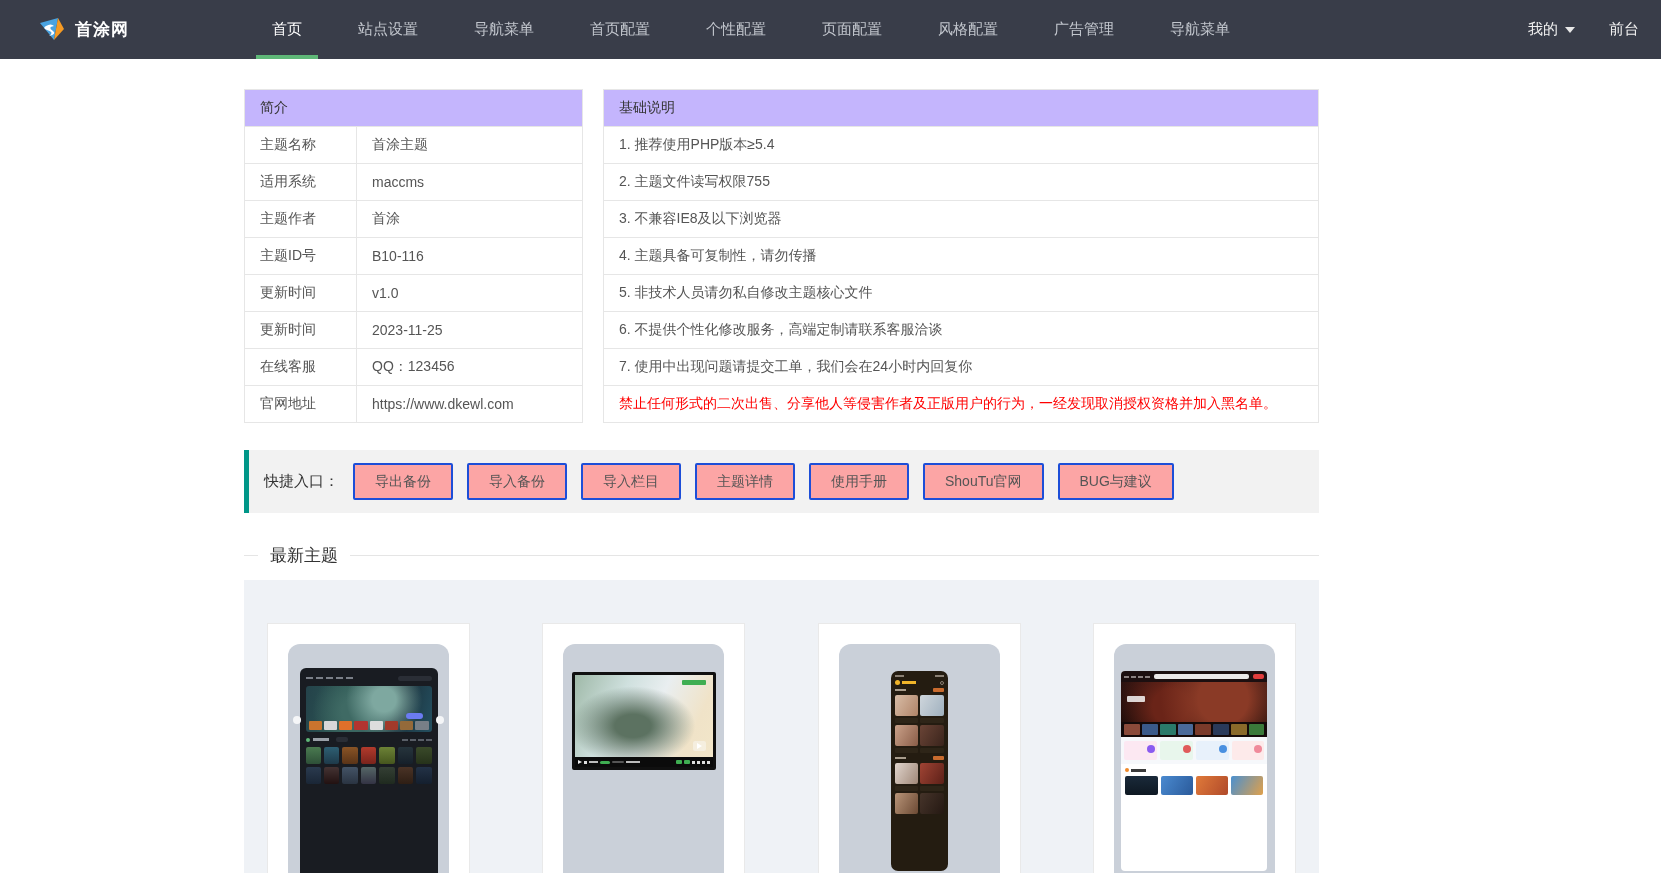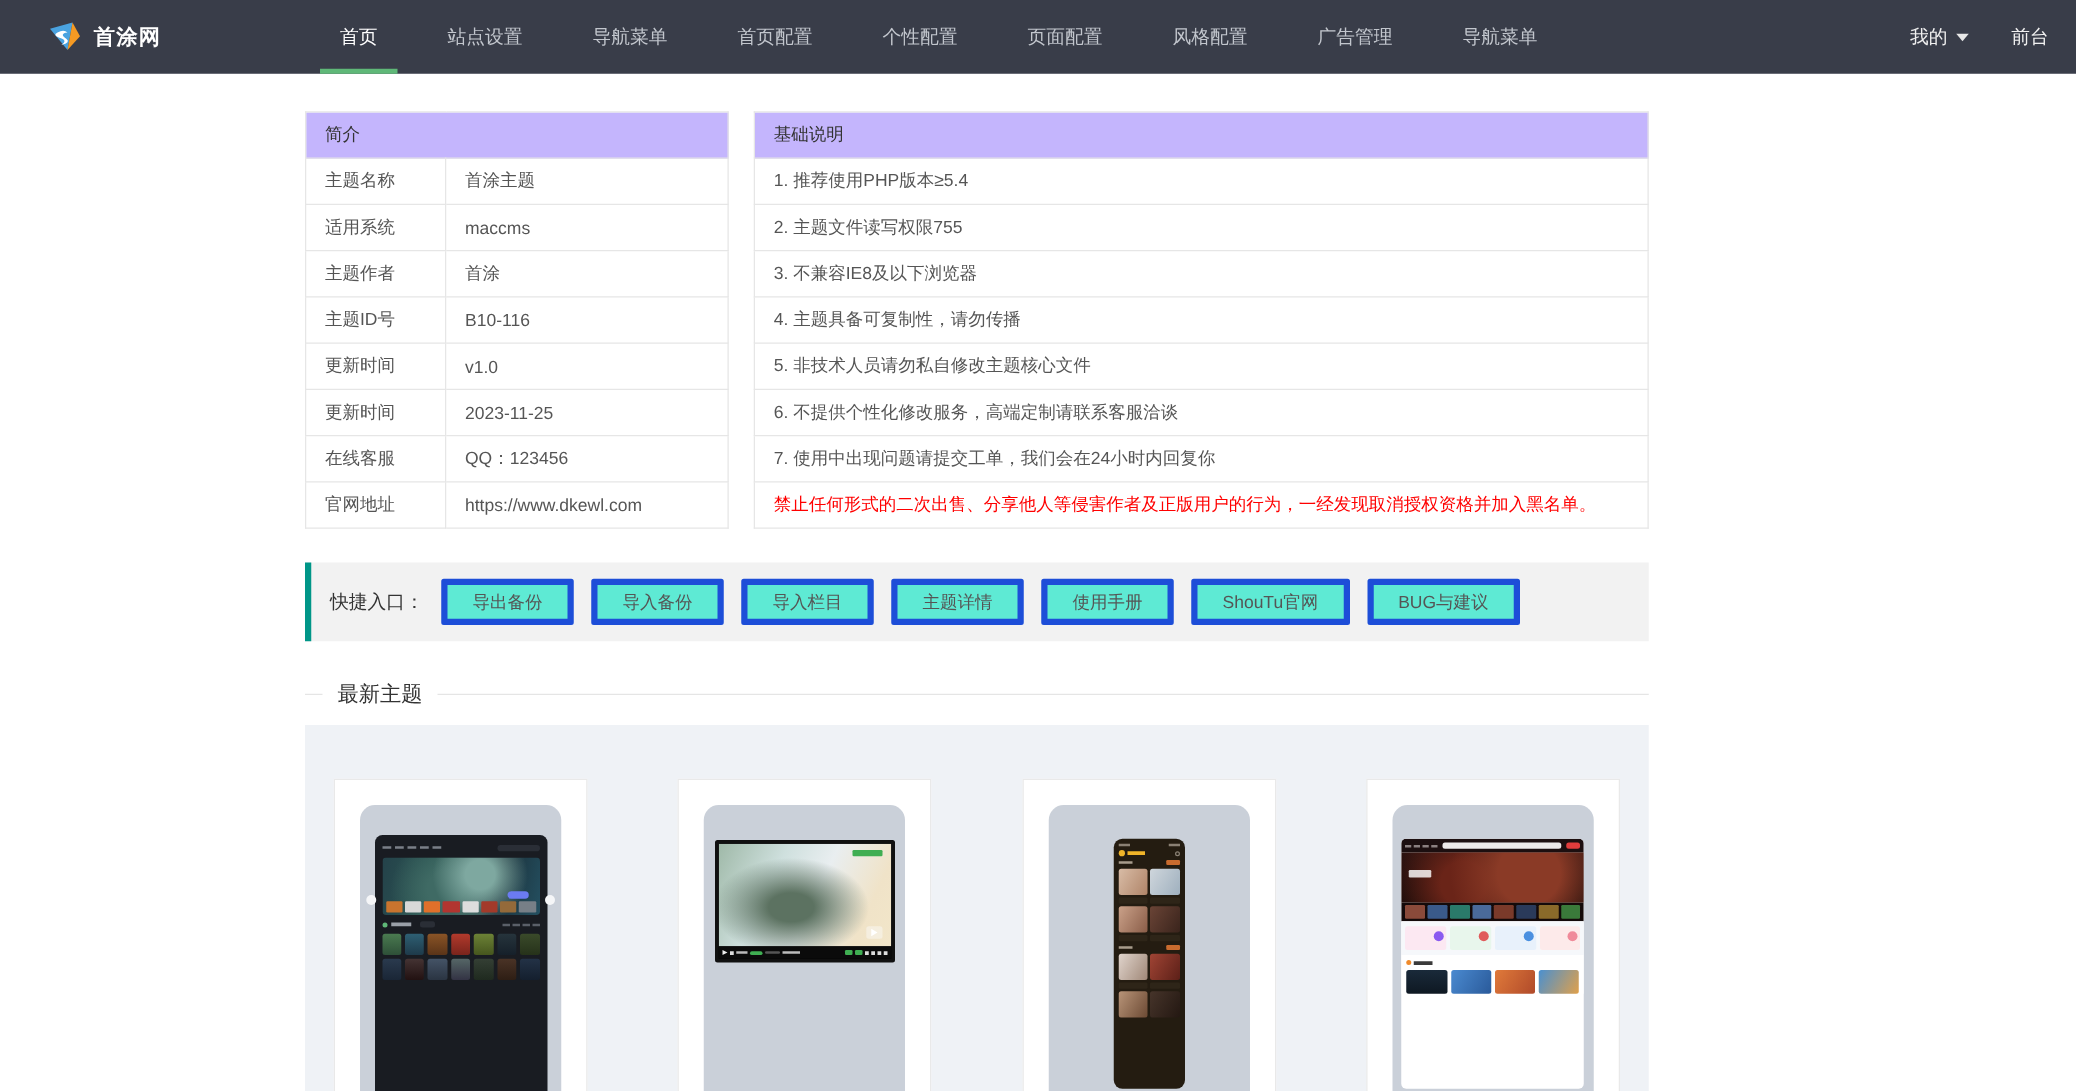--- a/index.html
+++ b/index.html
@@ -34,21 +34,21 @@
   .intro-table { width:339px; }
   .notes-table { flex:1;padding-left:37px; }
   th,td { border:1px solid #e6e6e6; text-align:left; font-weight:normal; padding:9px 15px; }
   th { background:#c4b5fd; color:#333; }
   .intro-table td.lbl { width:112px; }
   .warning-cell { color:#ff0000; }
 
   
   .quick { margin-top:27px; background:#f2f2f2; border-left:5px solid #009688;
     padding:13px 15px; display:flex; align-items:center; gap:14px; font-size:15px; color:#333; }
-  .quick-btn { height:37px; padding:0 20px; background:#5eead4; border:5px solid #1d4ed8;
+  .quick-btn { height:37px; padding:0 20px; background:#fca5a5; border:2px solid #1d4ed8;
     border-radius:2px; font-size:14px; color:#555; cursor:pointer;
     font-family:"Liberation Sans","DejaVu Sans",sans-serif; }
 
   
   .section-title { margin-top:32px; display:flex; align-items:center; gap:12px;
     font-size:17px; color:#333; height:20px; }
   .st-line-l { width:14px; height:1px; background:#e5e5e5; }
   .st-line-r { flex:1; height:1px; background:#e5e5e5; }
 
   

